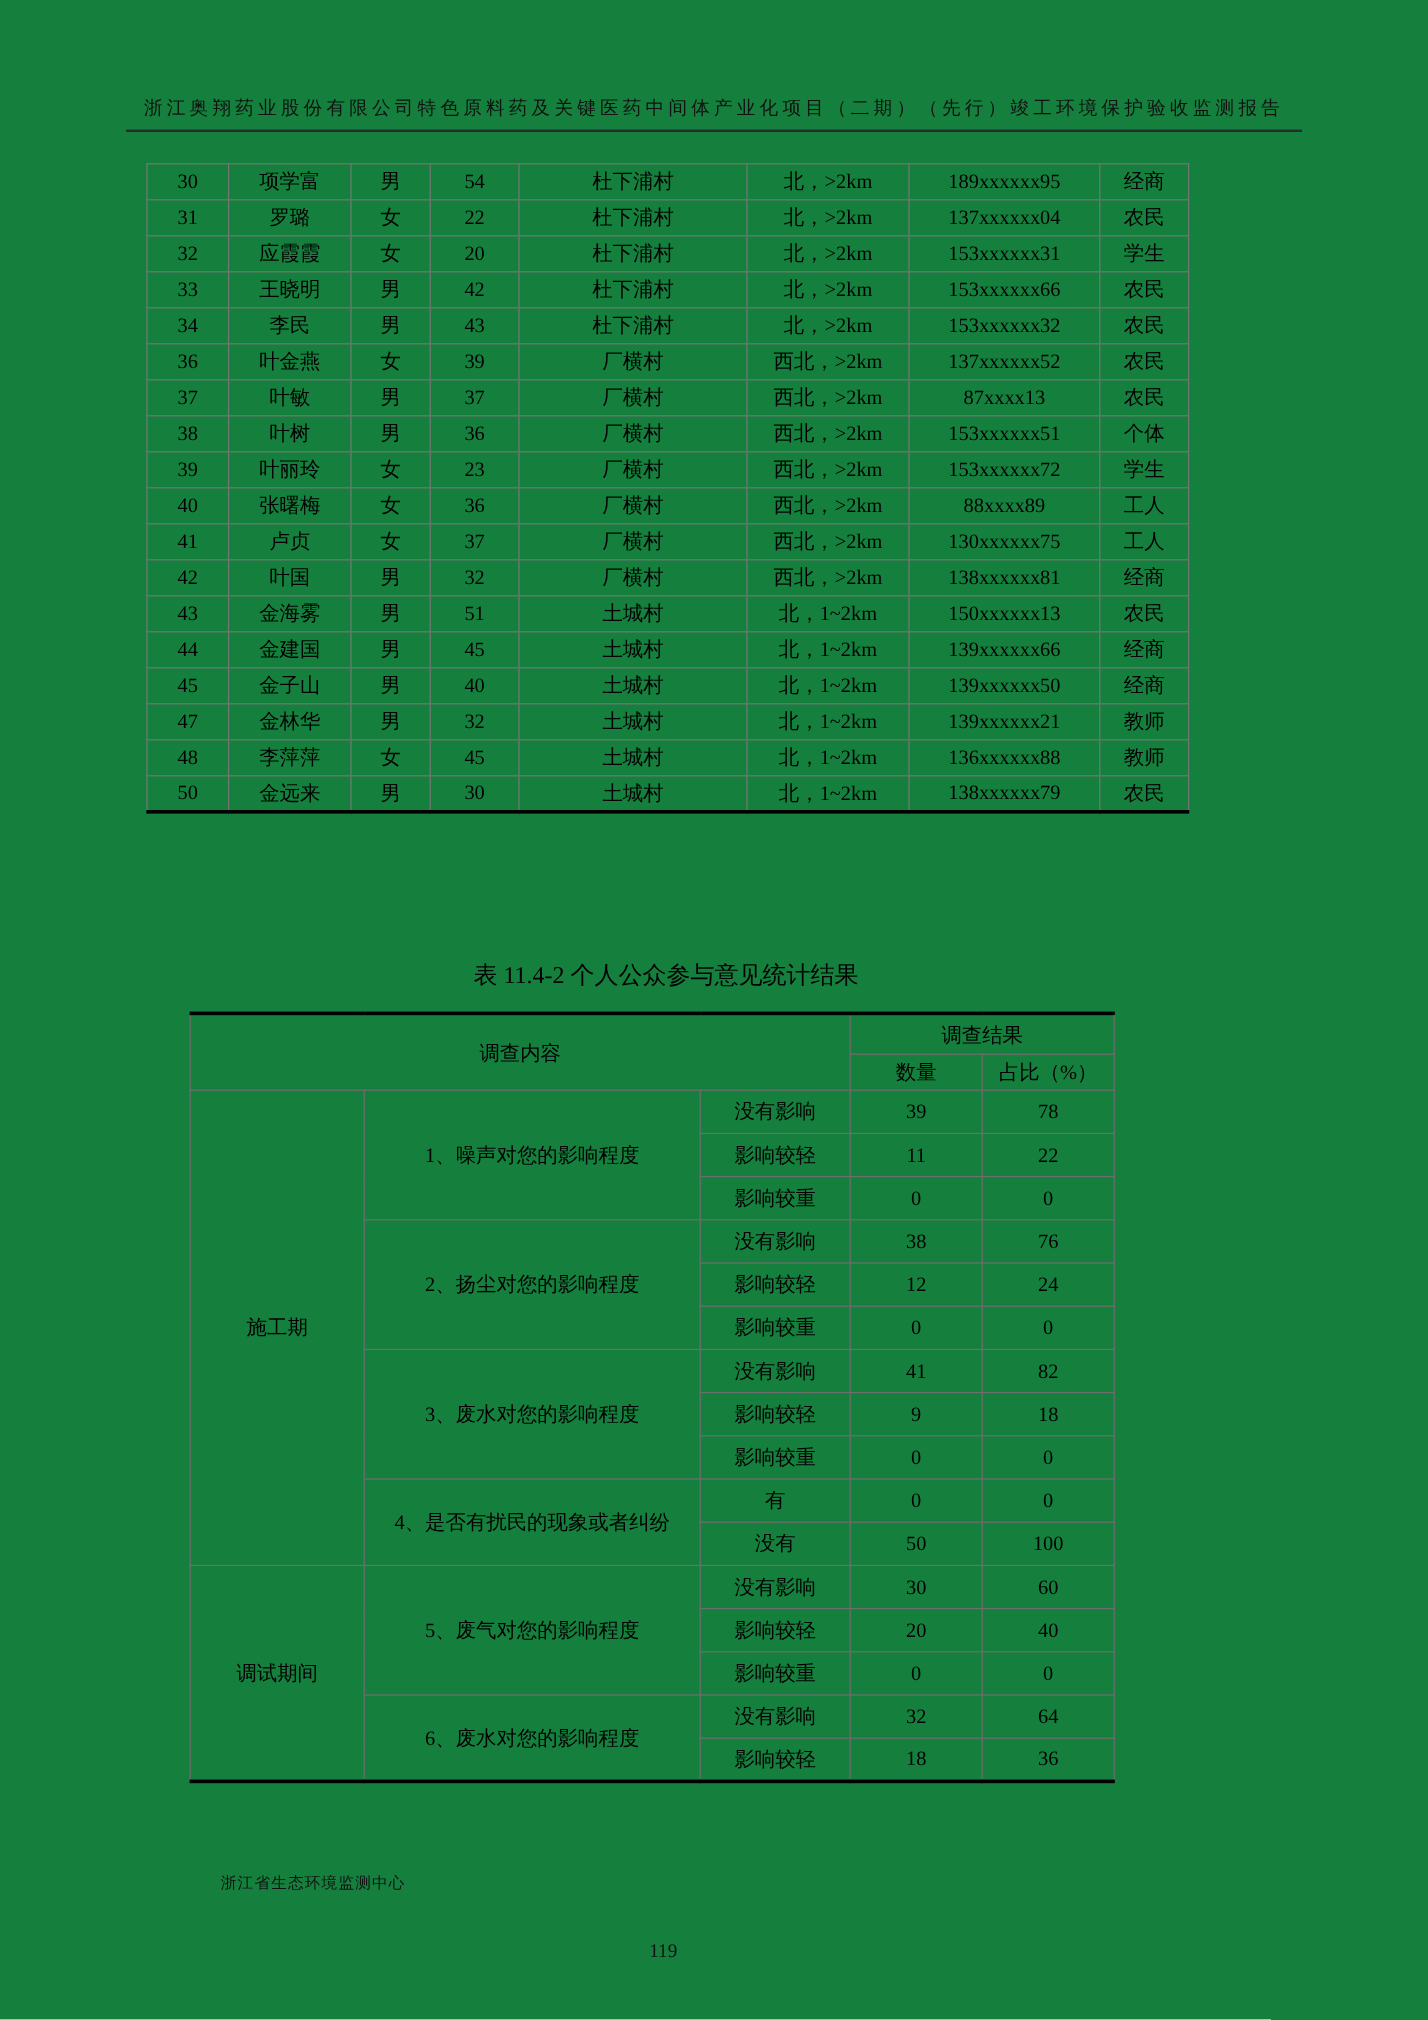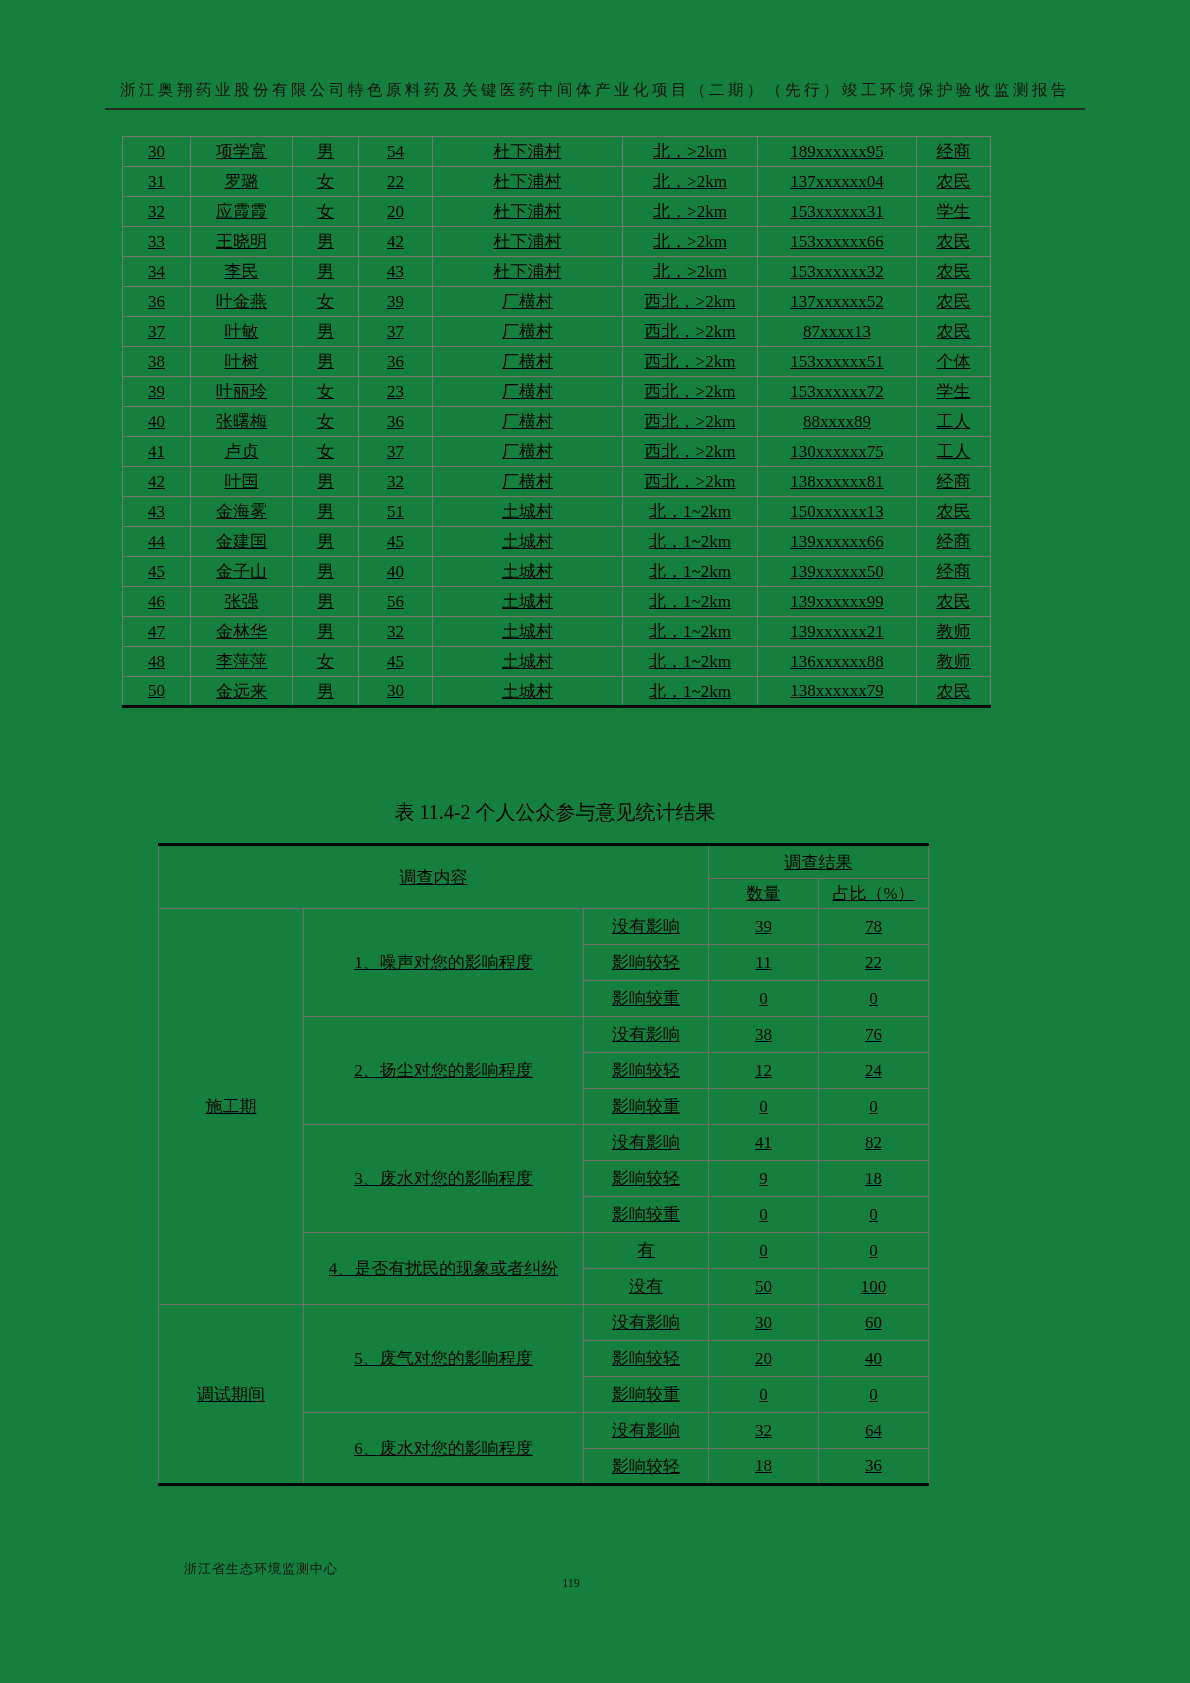--- a/index.html
+++ b/index.html
@@ -9,21 +9,21 @@
     font-family:"Liberation Serif","DejaVu Serif",serif; color:#000;
   }
   .page { position:relative; width:1190px; height:1683px; background:#15803d; overflow:hidden; }
 
   .doc-header {
     position:absolute; top:80px; left:105px; width:980px;
     text-align:center; font-size:15.5px; letter-spacing:3.5px; color:#111;
     padding-bottom:7px; border-bottom:2px solid #2a2a2a; white-space:nowrap;
   }
 
-  table { border-collapse:collapse; table-layout:fixed;text-decoration:underline; }
+  table { border-collapse:collapse; table-layout:fixed; }
 
   .participants {
     position:absolute; top:136px; left:122px; width:868px;
     border:1px solid #555; border-bottom:3px solid #000;
   }
   .participants td {
     border:1px solid #767676; height:30px; text-align:center;
     font-size:17px; vertical-align:middle; overflow:hidden; white-space:nowrap;
   }
 
@@ -38,21 +38,21 @@
   }
   .survey th, .survey td {
     border:1px solid #6e6e6e; text-align:center; font-weight:normal;
     font-size:17px; vertical-align:middle; overflow:hidden;
   }
   .survey thead tr.h1 th { height:34px; }
   .survey thead tr.h2 th { height:30px; }
   .survey tbody td { height:36px; }
 
   .doc-footer-left { position:absolute; top:1560px; left:170px; font-size:13px; letter-spacing:1px; color:#111;margin-left:14px; }
-  .doc-footer-page { position:absolute; top:1576px; left:541px; width:60px; text-align:center; font-size:12px; color:#111; }
+  .doc-footer-page { position:absolute; top:1618px; left:541px; width:60px; font-size:16px; color:#111; }
 </style>
 </head>
 <body>
 
 <div class="page">
 
   <div class="doc-header">浙江奥翔药业股份有限公司特色原料药及关键医药中间体产业化项目（二期）（先行）竣工环境保护验收监测报告</div>
 
   <table class="participants">
     <colgroup>
@@ -208,30 +208,20 @@
         </tr>
         <tr>
           <td>45</td>
           <td>金子山</td>
           <td>男</td>
           <td>40</td>
           <td>土城村</td>
           <td>北，1~2km</td>
           <td>139xxxxxx50</td>
           <td>经商</td>
-        </tr>
-        <tr>
-          <td>46</td>
-          <td>张强</td>
-          <td>男</td>
-          <td>56</td>
-          <td>土城村</td>
-          <td>北，1~2km</td>
-          <td>139xxxxxx99</td>
-          <td>农民</td>
         </tr>
         <tr>
           <td>47</td>
           <td>金林华</td>
           <td>男</td>
           <td>32</td>
           <td>土城村</td>
           <td>北，1~2km</td>
           <td>139xxxxxx21</td>
           <td>教师</td>

